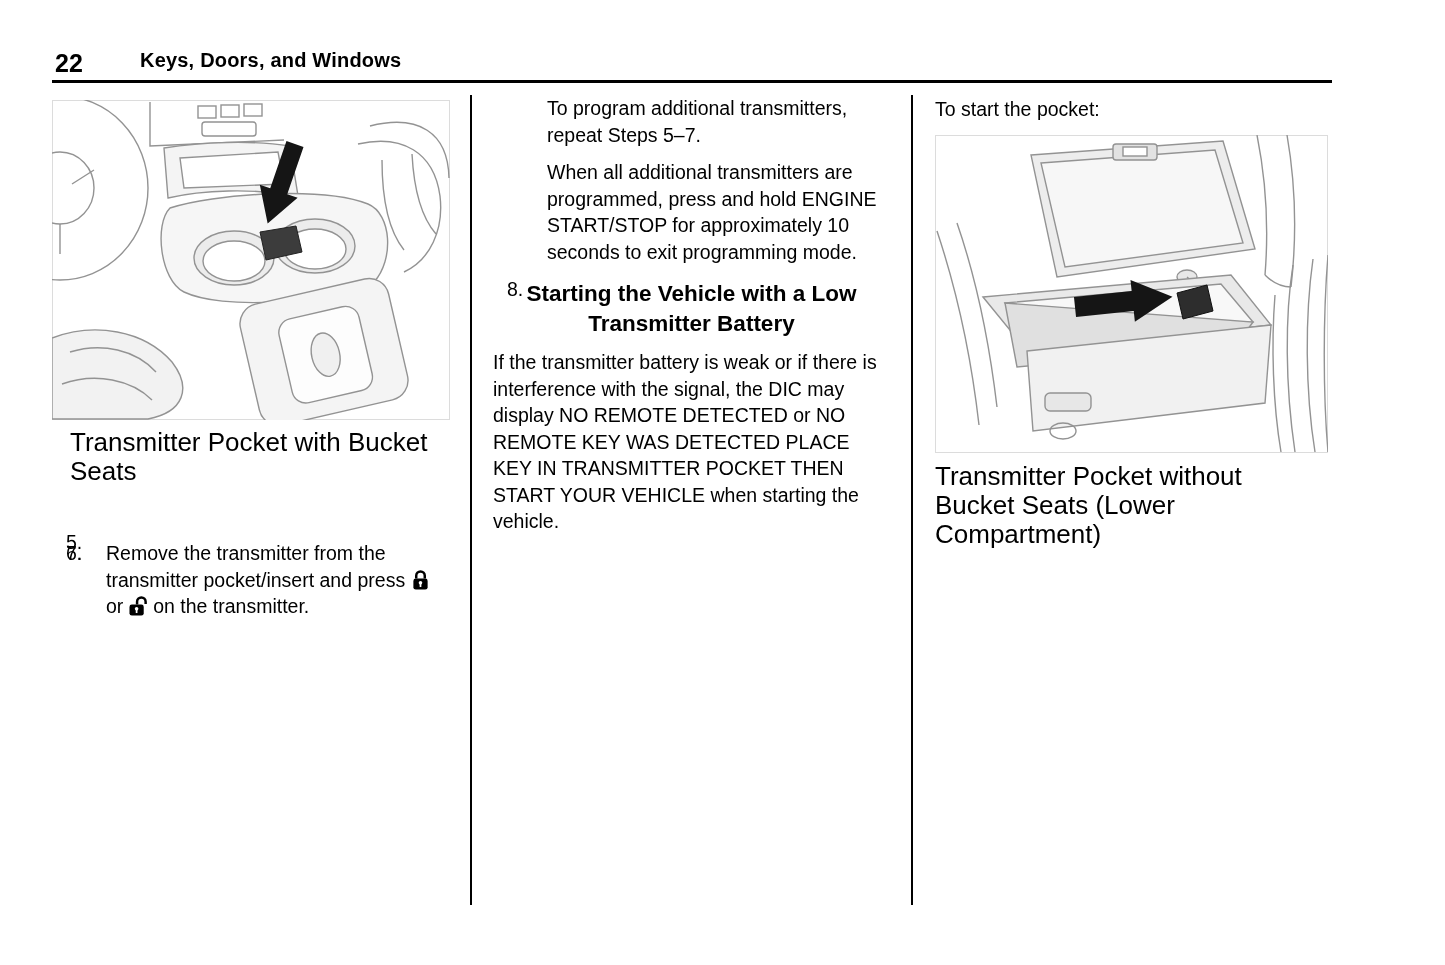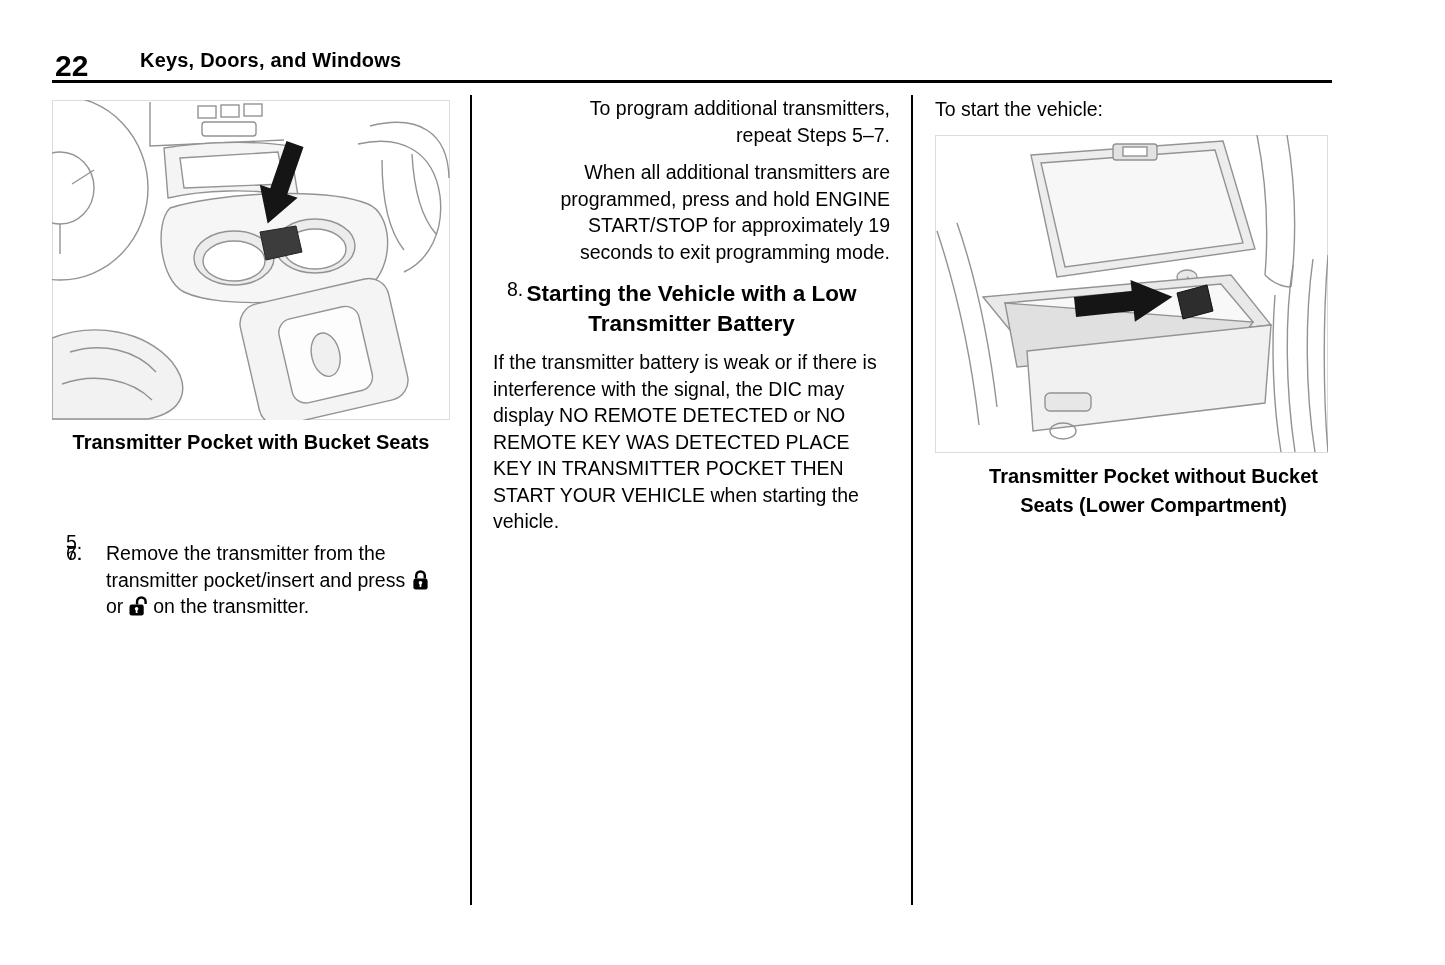--- a/index.html
+++ b/index.html
@@ -3,63 +3,63 @@
 <meta charset="utf-8">
 <style>
   * { margin:0; padding:0; box-sizing:border-box; }
   html,body { background:#ffffff; }
   body {
     width:1445px; height:965px; position:relative; overflow:hidden;
     font-family:"Liberation Sans", sans-serif; color:#000;
   }
   .page-num {
     position:absolute; left:55px; top:49px;
-    font-size:30px; font-weight:bold;
+    font-size:25px; font-weight:bold;
   }
   .chapter-title {
     position:absolute; left:140px; top:49px;
     font-size:20px; font-weight:bold; letter-spacing:0.2px;
   }
   .header-rule {
     position:absolute; left:52px; top:80px; width:1280px; height:2.5px; background:#000;
   }
   .vdiv { position:absolute; top:95px; height:810px; width:1.5px; background:#000; }
   .vdiv1 { left:470px; }
   .vdiv2 { left:911px; }
 
   .body-text { font-size:19.5px; line-height:26.5px; }
 
   
   .figure1 { position:absolute; left:52px; top:100px; width:398px; }
   .figure1 svg.illust { display:block; width:398px; height:320px; }
-  .figcap { font-weight:bold; font-size:20px; line-height:29px; text-align:center; }
+  .figcap { font-weight:normal; font-size:26px; line-height:29px; }
   .fig1cap { max-width:362px; margin:8px auto 0; }
   .list1 { position:absolute; left:52px; top:529px; width:398px; }
   .mlist { list-style:none; }
   .mlist li {
     position:relative; padding-left:54px; padding-right:6px;
     margin-bottom:11px; font-size:19.5px; line-height:26.5px;
   }
   .mlist .num { position:absolute; left:14px; top:0; }
 
   
   .col2 { position:absolute; left:493px; top:95px; width:397px; }
-  .indent { margin-left:54px; margin-bottom:11px;text-align:right; }
+  .indent { margin-left:54px; margin-bottom:11px; }
   .item8 { position:relative; padding-left:54px; margin-bottom:11px; }
   .item8 .num { position:absolute; left:14px; top:0; }
   .section-heading {
     font-size:22.5px; font-weight:bold; line-height:29.5px;
     margin-top:14px; margin-bottom:11px;text-align:center;
   }
 
   
   .col3-intro { position:absolute; left:935px; top:96px; width:396px; }
   .figure2 { position:absolute; left:935px; top:135px; width:393px; }
   .figure2 svg.illust { display:block; width:393px; height:318px; }
-  .fig2cap { margin-top:9px;margin-left:44px; }
+  .fig2cap { margin-top:9px; }
 
   .pad-icon { display:inline-block; width:19px; height:22px; vertical-align:-4px; }
 </style>
 </head>
 <body>
 
 <div>
 
   <span class="page-num">22</span>
   <h1 class="chapter-title">Keys, Doors, and Windows</h1>
@@ -142,29 +142,29 @@
           <circle cx="8" cy="14.5" r="1.9" fill="#fff"></circle>
           <rect x="7.1" y="15.3" width="1.8" height="3.6" fill="#fff"></rect>
         </svg>
         <span>on the transmitter.</span>
       </span>
     </li>
   </ol>
 
   <section class="col2 body-text">
     <p class="indent">To program additional transmitters, repeat Steps 5–7.</p>
-    <p class="indent">When all additional transmitters are programmed, press and hold ENGINE START/STOP for approximately 19 seconds to exit programming mode.</p>
+    <p class="indent">When all additional transmitters are programmed, press and hold ENGINE START/STOP for approximately 10 seconds to exit programming mode.</p>
     <div class="item8">
       <span class="num">8.</span>
     </div>
     <h2 class="section-heading">Starting the Vehicle with a Low Transmitter Battery</h2>
     <p>If the transmitter battery is weak or if there is interference with the signal, the DIC may display NO REMOTE DETECTED or NO REMOTE KEY WAS DETECTED PLACE KEY IN TRANSMITTER POCKET THEN START YOUR VEHICLE when starting the vehicle.</p>
   </section>
 
-  <p class="col3-intro body-text">To start the vehicle:</p>
+  <p class="col3-intro body-text">To start the pocket:</p>
 
   <figure class="figure2">
     <svg class="illust" viewBox="0 0 393 318" aria-hidden="true">
       <rect x="0.5" y="0.5" width="392" height="317" fill="#ffffff" stroke="#dcdcdc"></rect>
       <g stroke="#939393" fill="none" stroke-width="1.4">
 
         <path d="M96,20 L288,6 L320,114 L122,142 Z" fill="#ededed"></path>
         <path d="M106,28 L280,15 L308,108 L130,132 Z" fill="#f7f7f7"></path>
         <rect x="178" y="9" width="44" height="16" rx="3" fill="#e2e2e2"></rect>
         <rect x="188" y="12" width="24" height="9" fill="#ffffff"></rect>

